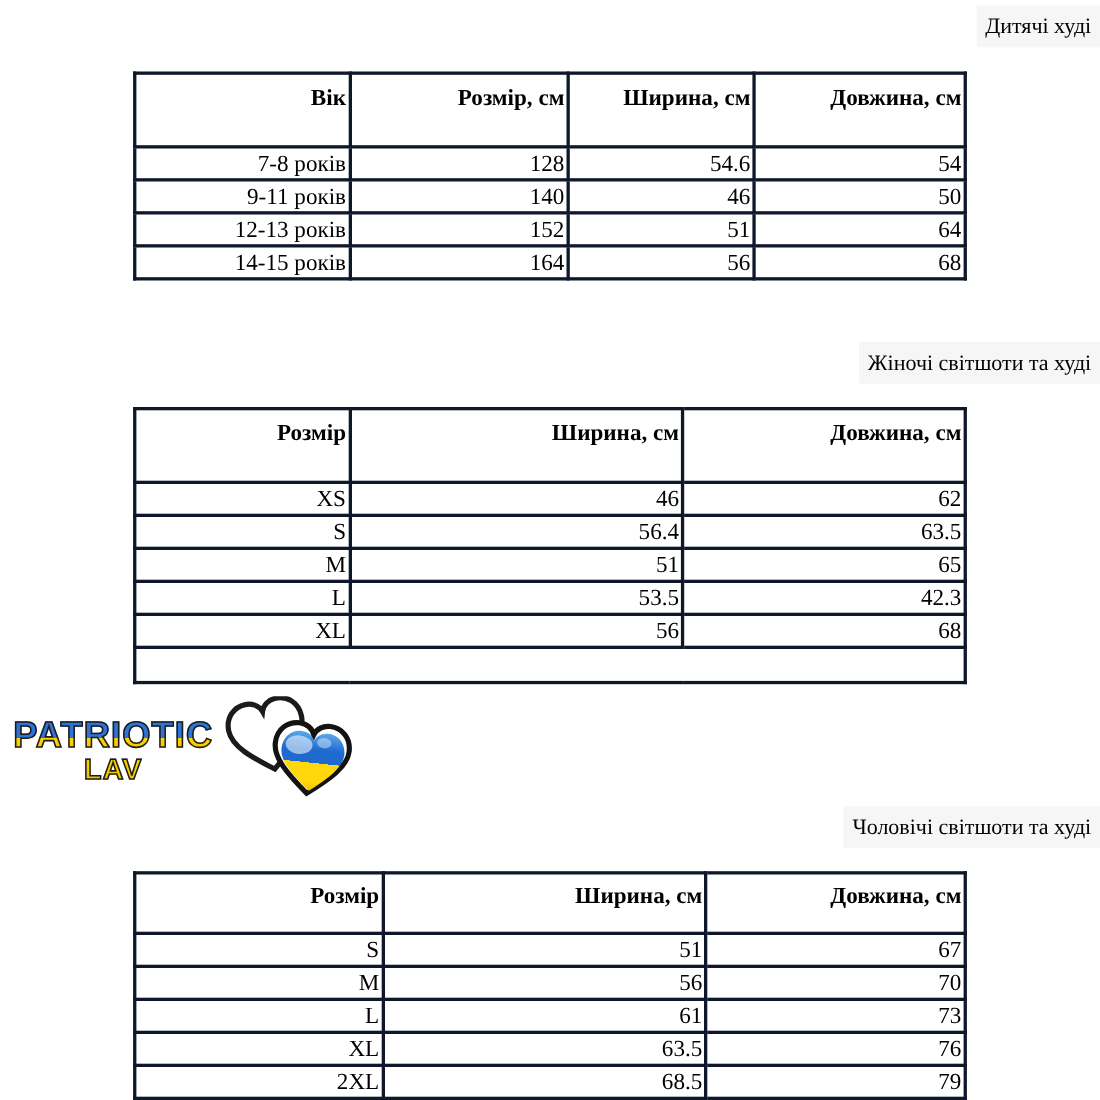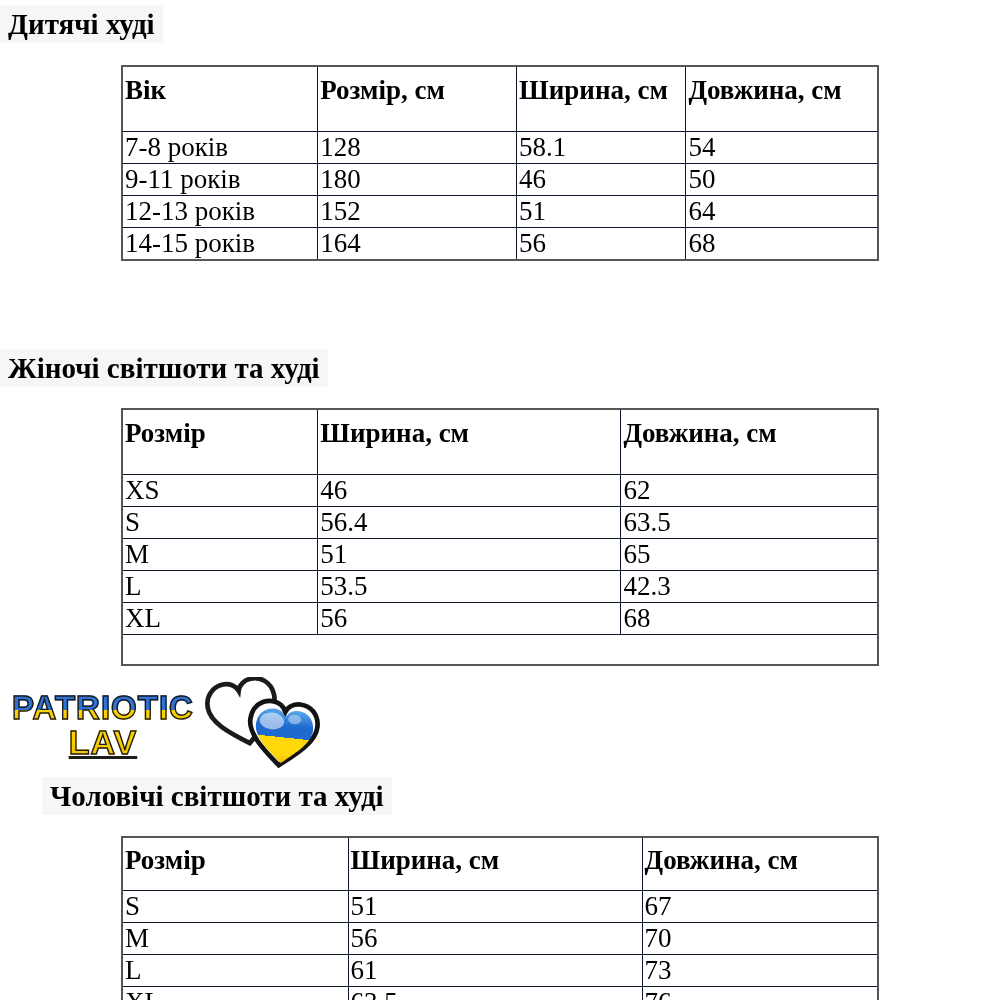--- a/index.html
+++ b/index.html
@@ -8,47 +8,47 @@
     height: 1000px;
     background: #ffffff;
     color: #000000;
     font-family: "Liberation Serif", "DejaVu Serif", serif;
     overflow: hidden;
   }
   .sheet { width: 1000px; height: 1000px; position: relative; }
 
   
   .title {
-    text-align: left;
-    font-weight: bold;
-    font-size: 29px;
+    text-align: right;
+    font-weight: normal;
+    font-size: 20px;
     line-height: 34px;
     margin: 0;
   }
   .title .hl {
     background: #f6f6f6;
     padding: 2px 8px;
     display: inline-block;
   }
   .title-kids  { padding-top: 5px; }
-  .title-women { margin-top: 88px; }
+  .title-women { margin-top: 56px; }
   .title-men   { margin-top: 3px; margin-left: 42px; }
 
   
   table.size-table {
     width: 758px;
     margin: 0 auto;
     border-collapse: collapse;
     table-layout: fixed;
     border: 2px solid #565656;
   }
   .size-table th, .size-table td {
-    border: 1px solid #0f172a;
-    text-align: left;
-    font-size: 27px;
+    border: 3px solid #0f172a;
+    text-align: right;
+    font-size: 21px;
     overflow: hidden;
     white-space: nowrap;
   }
   .size-table th {
     height: 56px;
     vertical-align: top;
     padding: 8px 2px 0 2px;
     font-weight: bold;
   }
   .size-table td {
@@ -93,23 +93,22 @@
     background-clip: text;
     color: transparent;
     -webkit-text-stroke: 1.4px #1c1c1c;
     line-height: 1.05;
   }
   .logo-line1 {
     font-size: 33px;
     background-image: linear-gradient(180deg, #2e73d6 0%, #2e73d6 57%, #ffd400 57%, #edc100 100%);
   }
   .logo-line2 {
-    font-size: 34px;
+    font-size: 26px;
     background-image: linear-gradient(180deg, #2e73d6 0%, #2e73d6 15%, #ffd400 15%, #edc100 100%);
-    text-decoration: underline;
   }
   .hearts-svg { display: block; }
 </style>
 </head>
 <body>
 
 <div class="sheet">
 
   <h2 class="title title-kids"><span class="hl">Дитячі худі</span></h2>
   <table id="table-kids" class="size-table">
@@ -124,26 +123,26 @@
           <th>Вік</th>
           <th>Розмір, см</th>
           <th>Ширина, см</th>
           <th>Довжина, см</th>
         </tr>
       </thead>
     <tbody>
         <tr>
           <td>7-8 років</td>
           <td>128</td>
-          <td>58.1</td>
+          <td>54.6</td>
           <td>54</td>
         </tr>
         <tr>
           <td>9-11 років</td>
-          <td>180</td>
+          <td>140</td>
           <td>46</td>
           <td>50</td>
         </tr>
         <tr>
           <td>12-13 років</td>
           <td>152</td>
           <td>51</td>
           <td>64</td>
         </tr>
         <tr>

